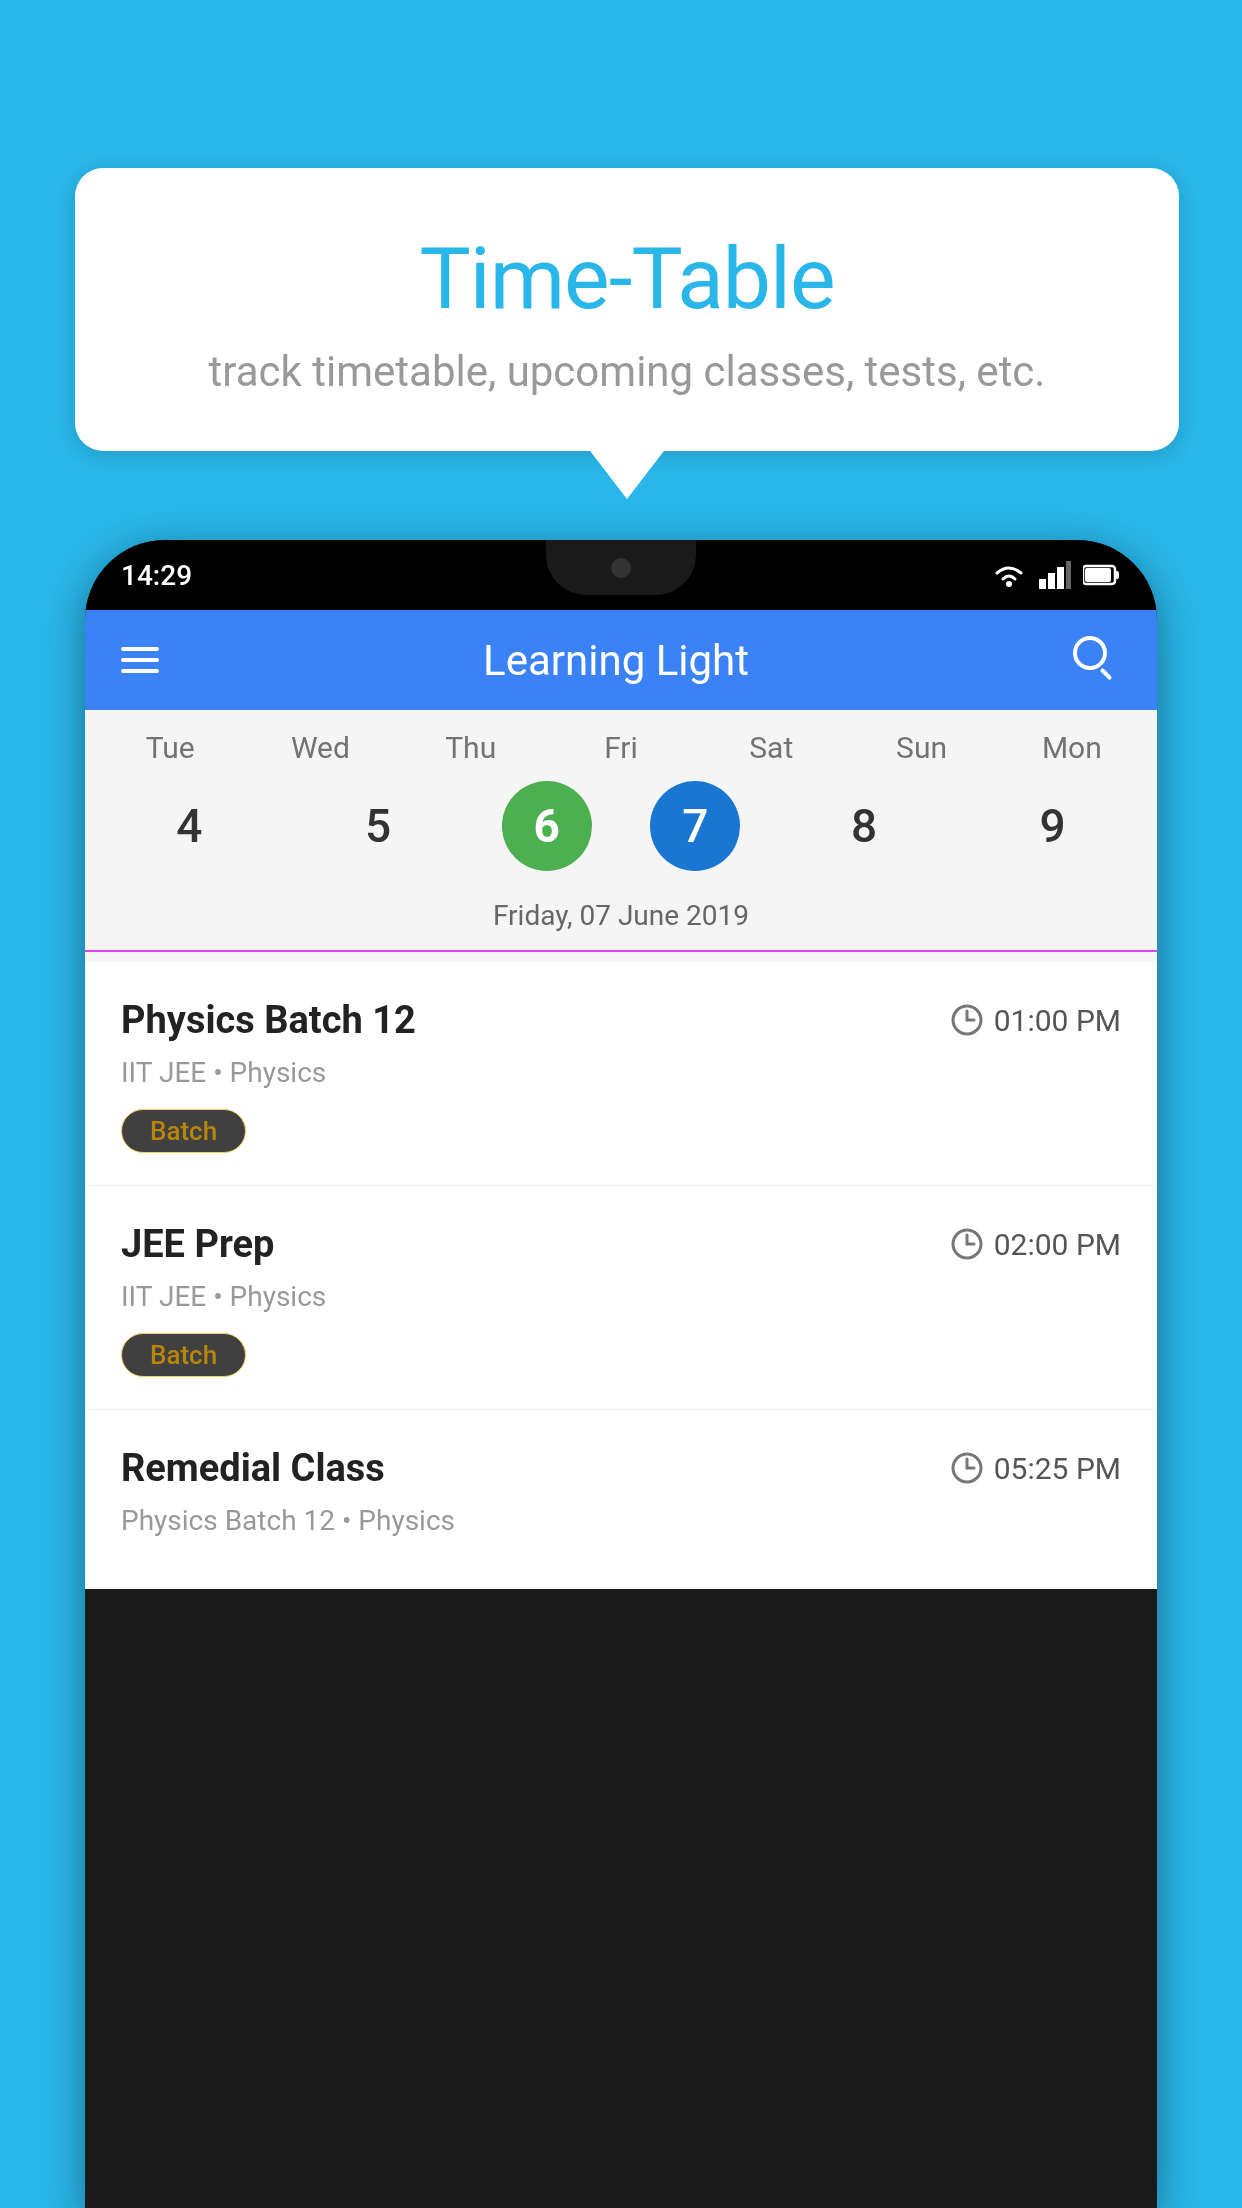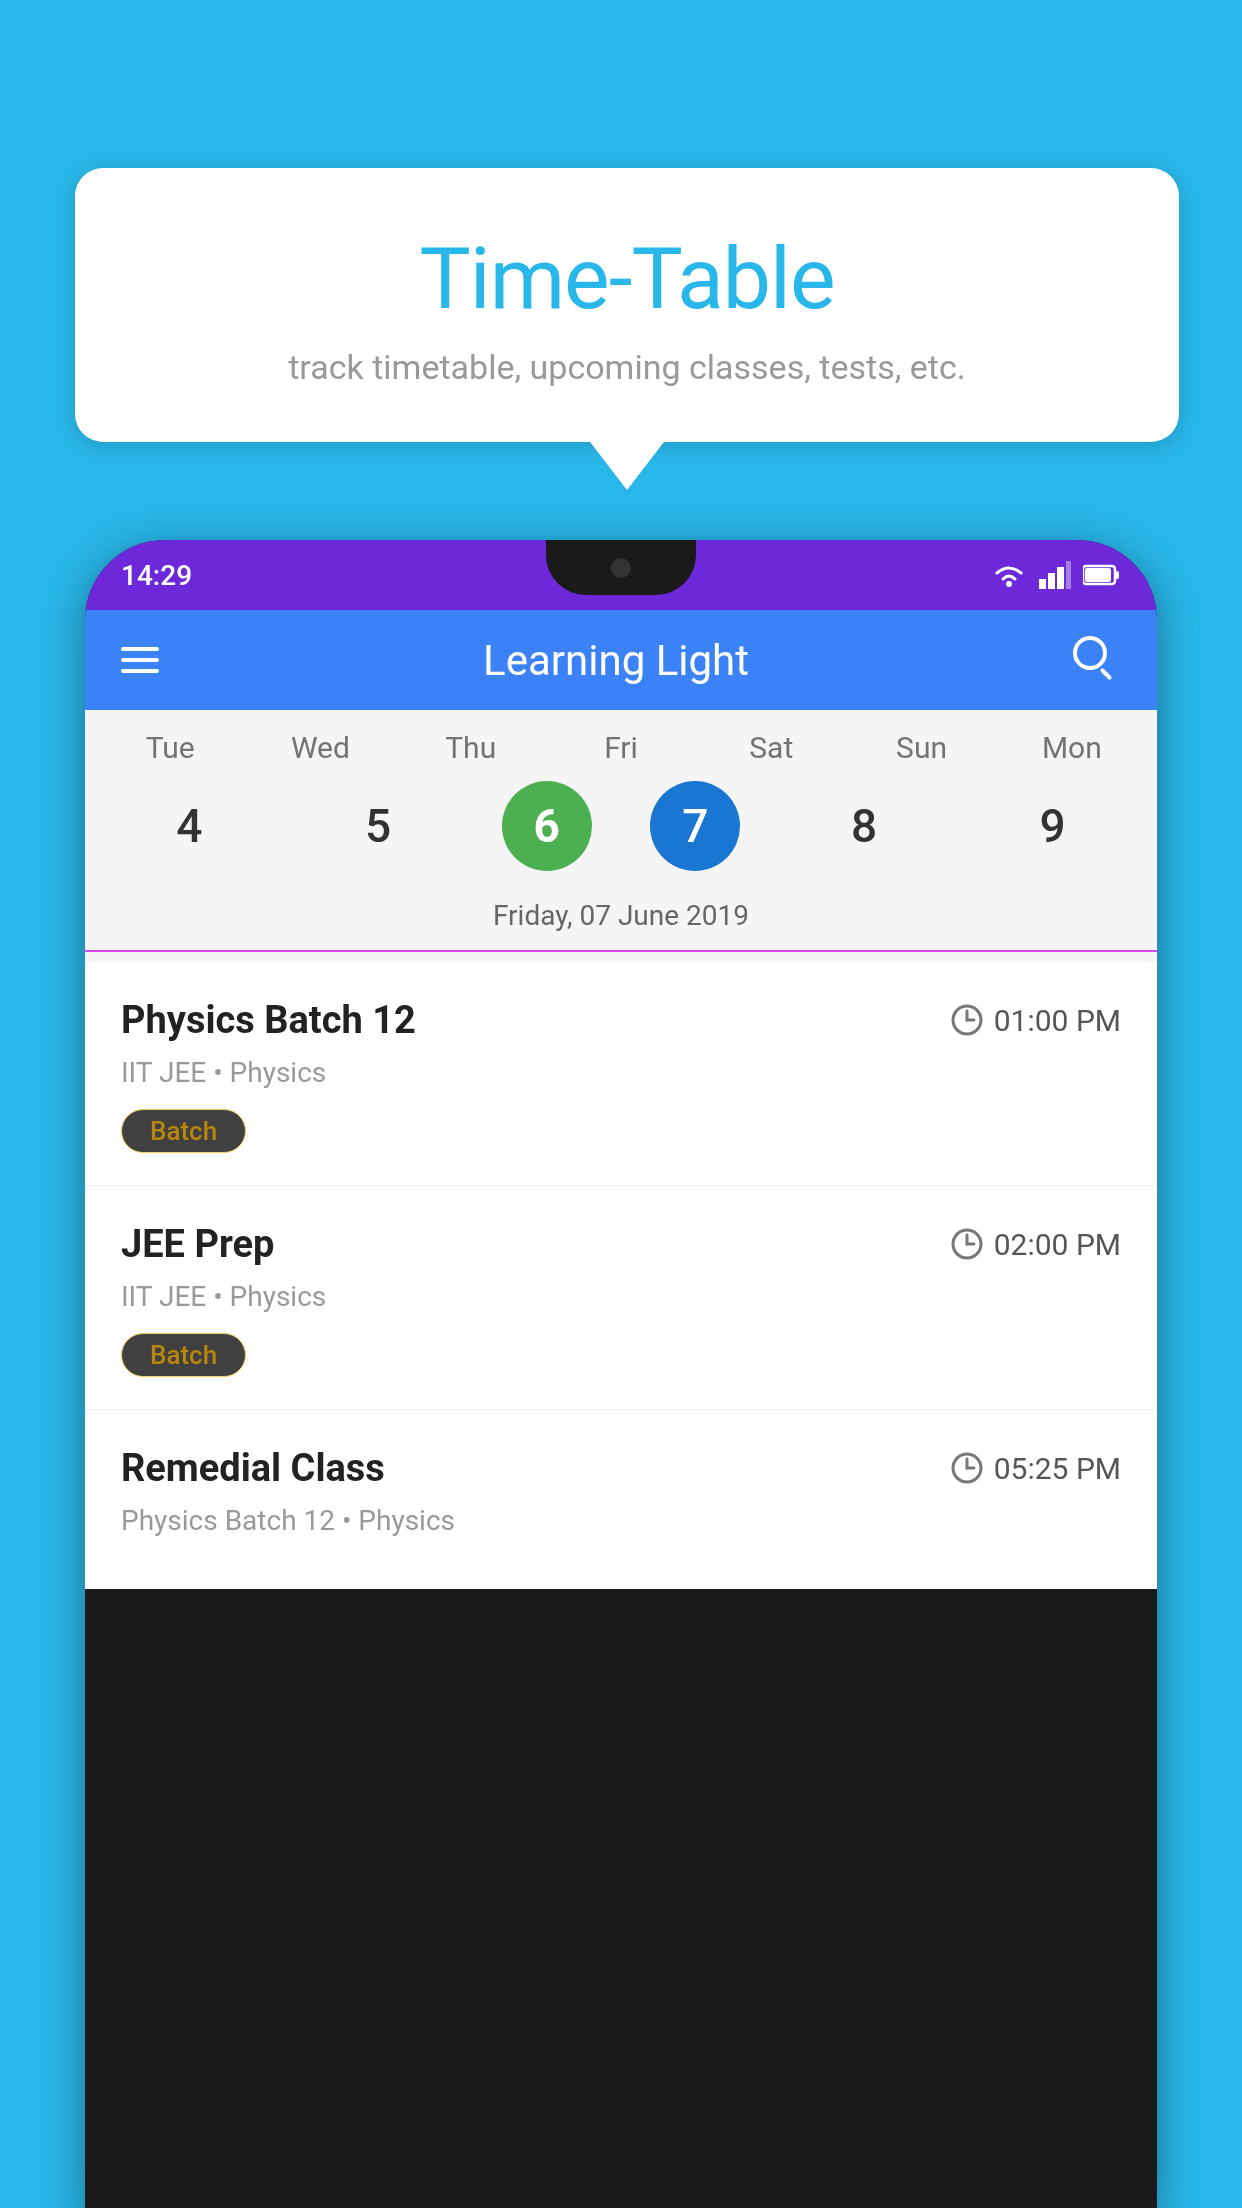--- a/index.html
+++ b/index.html
@@ -42,41 +42,41 @@
 
     .bubble-title {
       font-size: 86px;
       font-weight: 400;
       color: #29B6E8;
       letter-spacing: -1px;
       margin-bottom: 18px;
     }
 
     .bubble-subtitle {
-      font-size: 34px;
+      font-size: 42px;
       color: #999;
       font-weight: 400;
     }
 
     
     .phone-frame {
       position: absolute;
       top: 540px;
       left: 85px;
       right: 85px;
       bottom: 0;
       background: #1a1a1a;
       border-radius: 80px 80px 0 0;
       overflow: hidden;
       box-shadow: 0 10px 40px rgba(0,0,0,0.4);
     }
 
     
     .phone-status-bar {
-      background: #6d28d9;
+      background: #000000;
       height: 70px;
       display: flex;
       align-items: center;
       justify-content: space-between;
       padding: 0 36px;
       position: relative;
     }
 
     .status-time {
       color: white;

